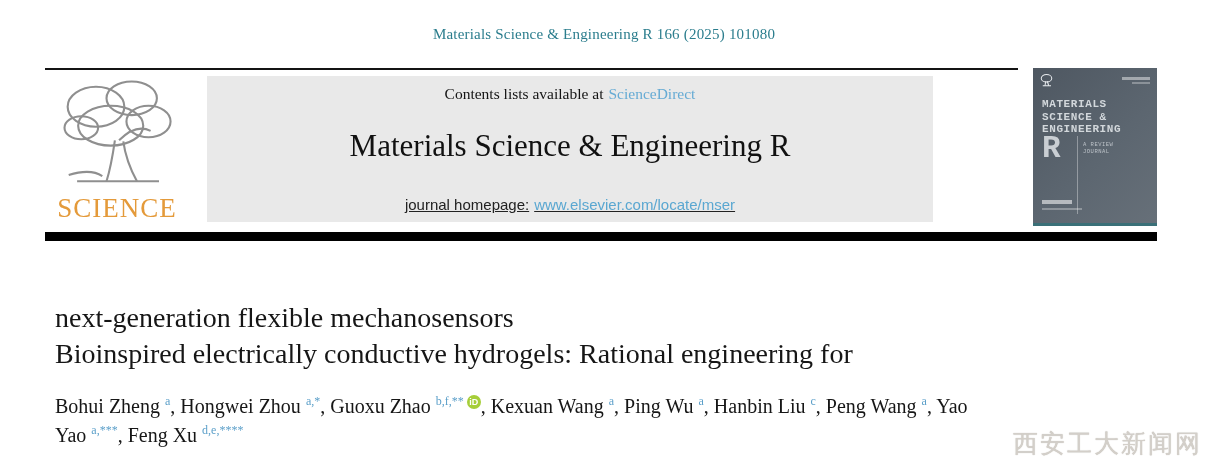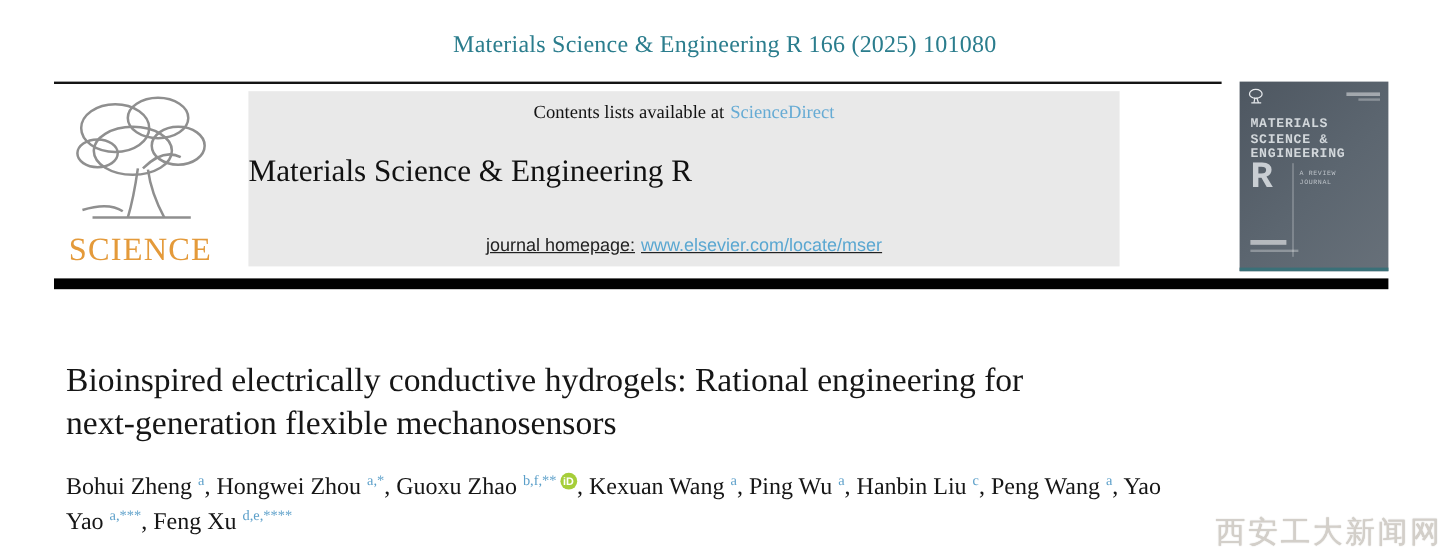--- a/index.html
+++ b/index.html
@@ -3,38 +3,38 @@
 <meta charset="utf-8">
 <style>
   html,body{margin:0;padding:0;}
   body{
     width:1208px;height:458px;position:relative;background:#ffffff;
     font-family:"Liberation Serif", serif;overflow:hidden;
   }
   
   .citation{
     position:absolute;top:26px;left:0;width:100%;text-align:center;
-    font-size:20px;color:#2b7d8d;letter-spacing:.2px;
+    font-size:15px;color:#2b7d8d;letter-spacing:.2px;
   }
   
   .thin-rule{position:absolute;left:45px;top:68px;width:973px;height:2px;background:#141414;}
   .thick-rule{position:absolute;left:45px;top:232px;width:1112px;height:9px;background:#000;}
   
   .logo-block{position:absolute;left:50px;top:74px;width:134px;height:150px;text-align:center;}
   .tree-svg{width:126px;height:118px;display:block;margin:0 auto;}
   .elsevier-word{
     font-size:27px;color:#e49a3a;letter-spacing:1px;line-height:28px;display:block;margin-top:2px;
   }
   
   .header-box{
     position:absolute;left:207px;top:76px;width:726px;height:146px;background:#e9e9e9;
   }
   .contents-line{position:absolute;top:9px;left:0;width:100%;text-align:center;font-size:15.5px;color:#141414;}
   .sd-link{color:#66abd4;margin-left:5px;}
-  .journal-title{position:absolute;top:52px;left:0;width:100%;text-align:left;font-size:26px;color:#111;}
+  .journal-title{position:absolute;top:52px;left:0;width:100%;text-align:center;font-size:31px;color:#111;}
   .homepage-line{
     position:absolute;bottom:9px;left:0;width:100%;text-align:center;
     font-family:"Liberation Sans", sans-serif;font-size:15px;color:#222;text-decoration:underline;
   }
   .homepage-url{color:#5aa7d1;margin-left:5px;}
   
   .cover{
     position:absolute;left:1033px;top:68px;width:124px;height:158px;
     background:linear-gradient(135deg,#4e5761 0%,#5c6670 55%,#677079 100%);
     font-family:Liberation Mono, monospace;
@@ -135,21 +135,21 @@
   <div class="cover-vline"></div>
   <div class="cover-sub">A REVIEW JOURNAL</div>
   <div class="cover-ed-bar1"></div>
   <div class="cover-ed-bar2"></div>
   <div class="cover-bottom-strip"></div>
 </div>
 
 <div class="thick-rule"></div>
 
 <h1 class="article-title" style="margin:0;font-weight:normal;">
+  <div>next-generation flexible mechanosensors</div>
   <div>Bioinspired electrically conductive hydrogels: Rational engineering for</div>
-  <div>next-generation flexible mechanosensors</div>
 </h1>
 
 <p class="authors" style="margin:0;"><span>Bohui Zheng </span><sup class="au-sup">a</sup>, <span>Hongwei Zhou </span><sup class="au-sup">a,*</sup>, <span>Guoxu Zhao </span><sup class="au-sup">b,f,**</sup><span class="orcid-badge">iD</span>, <span>Kexuan Wang </span><sup class="au-sup">a</sup>, <span>Ping Wu </span><sup class="au-sup">a</sup>, <span>Hanbin Liu </span><sup class="au-sup">c</sup>, <span>Peng Wang </span><sup class="au-sup">a</sup>, <span>Yao Yao </span><sup class="au-sup">a,***</sup>, <span>Feng Xu </span><sup class="au-sup">d,e,****</sup></p>
 
 <div class="watermark">
   <div class="wm-cn">西安工大新闻网</div>
 </div>
 
 </body></html>

